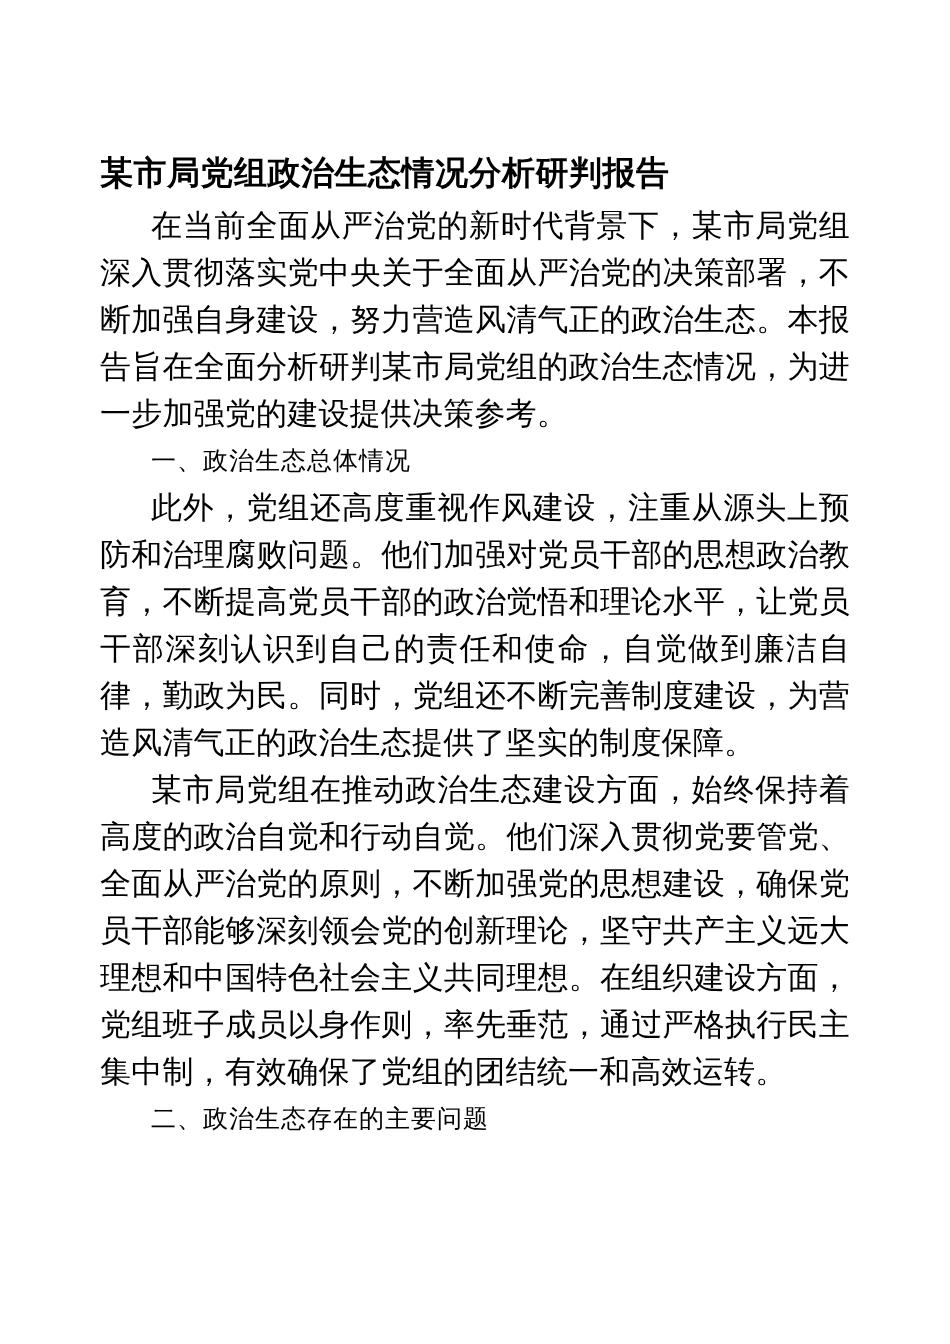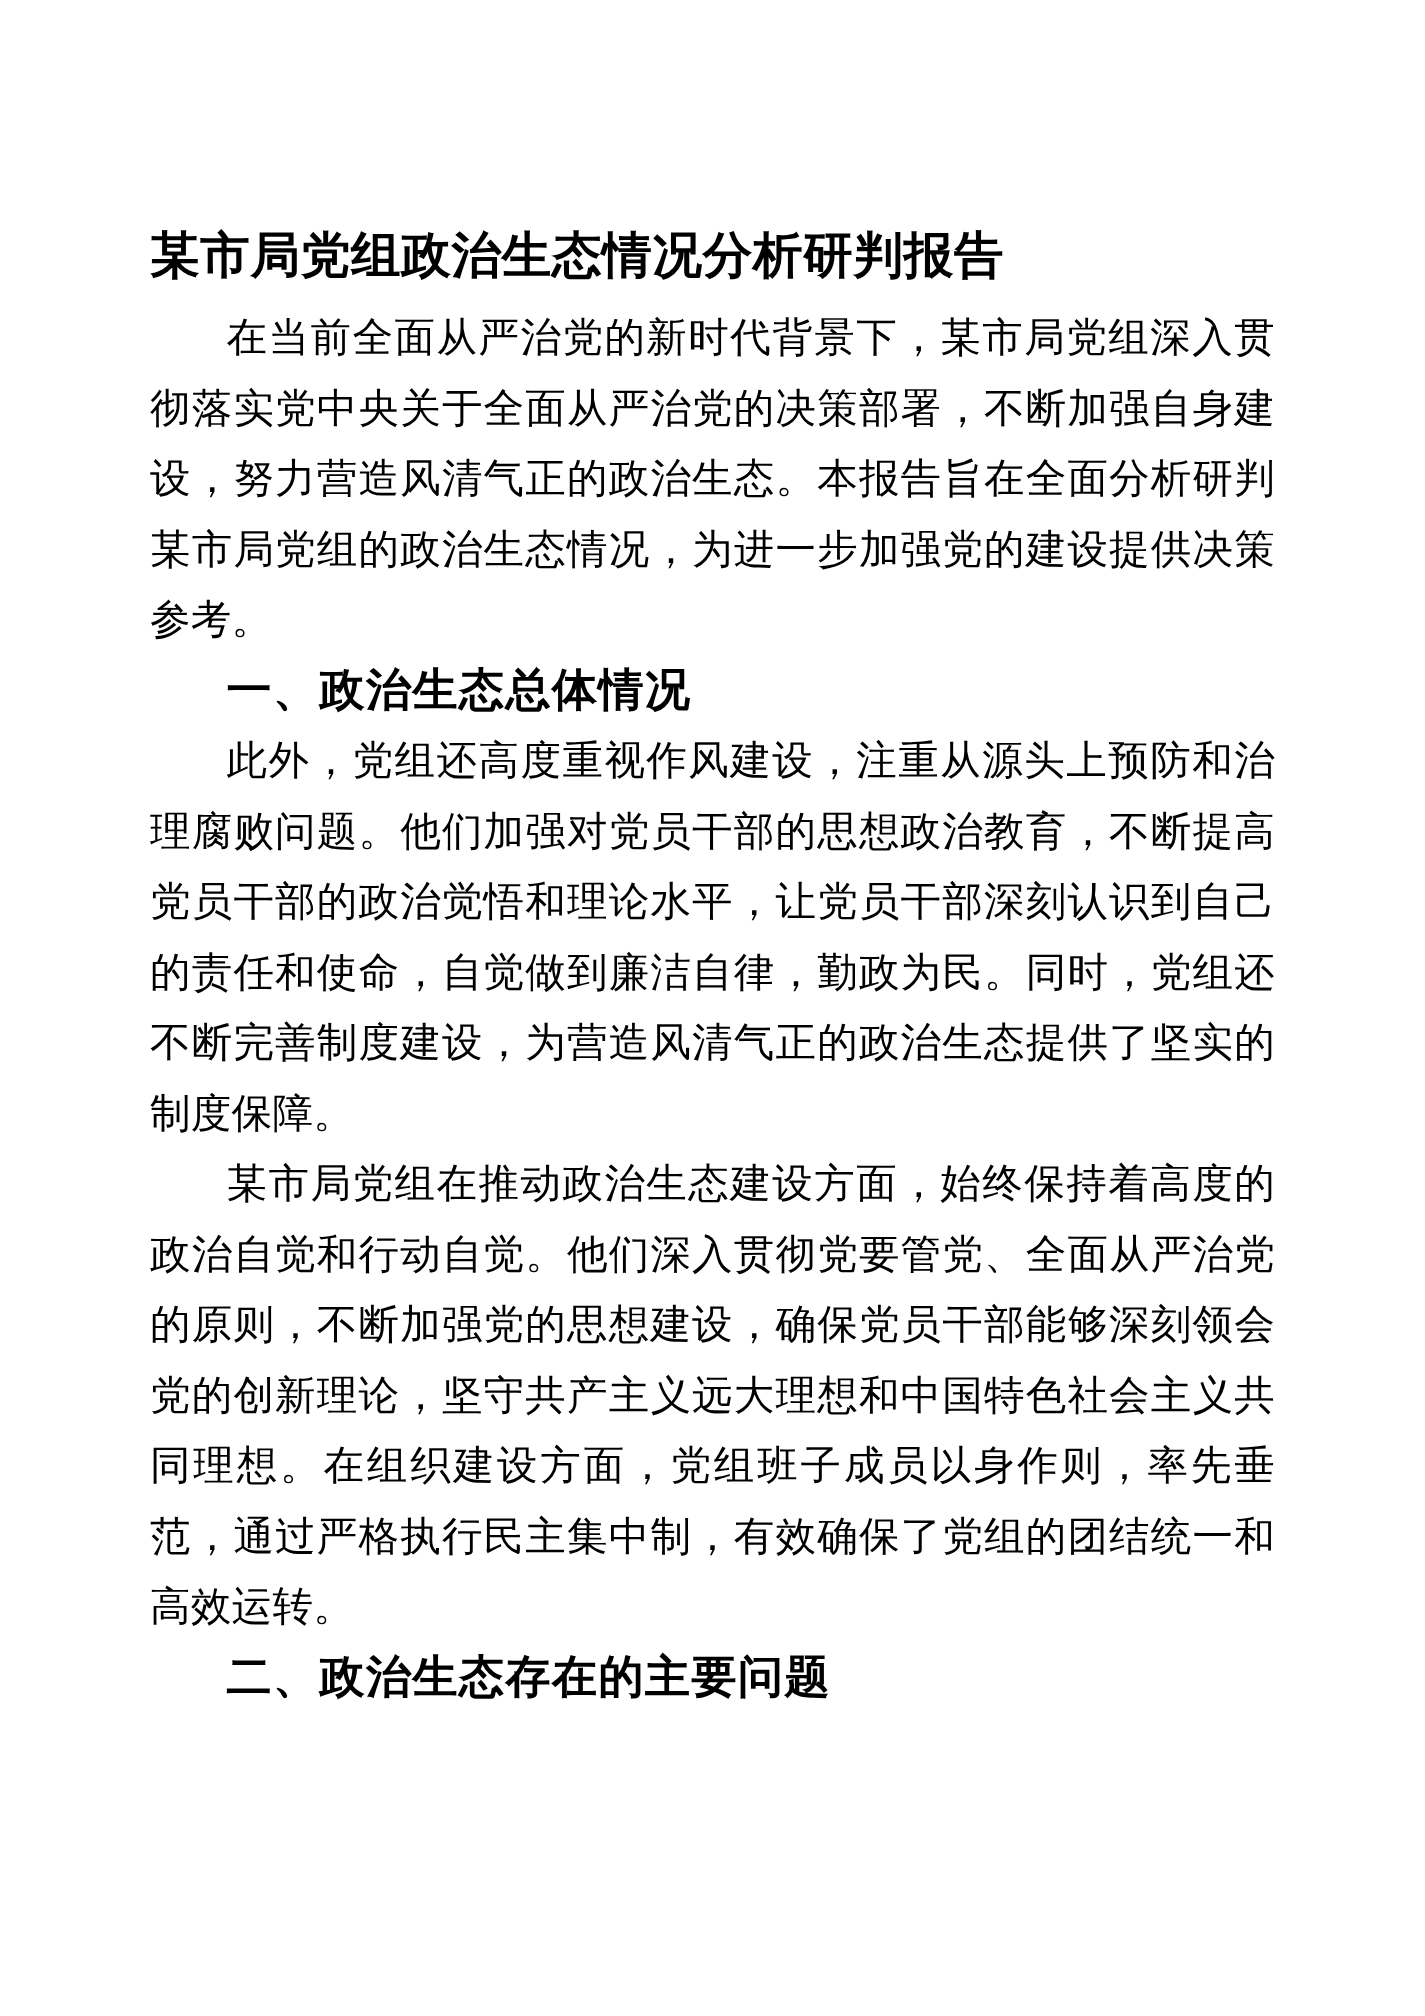--- a/index.html
+++ b/index.html
@@ -16,46 +16,45 @@
   }
   .page {
     position: relative;
     width: 950px;
     height: 1344px;
     box-sizing: border-box;
     padding: 150px 100px 60px 100px;
     background: #ffffff;
   }
   .doc-title {
-    font-family: Liberation Mono, monospace;
+    font-family: Liberation Sans, sans-serif;
     font-weight: bold;
     font-size: 33px;
     line-height: 46px;
     text-align: left;
     margin: 0 0 6px 0;
     letter-spacing: 0.5px;
   }
   .para {
     font-family: Liberation Sans, sans-serif;
-    font-size: 27px;
+    font-size: 31px;
     line-height: 47px;
     text-align: justify;
     text-justify: inter-ideograph;
     margin: 0;
     text-indent: 51px;
     letter-spacing: 0.2px;
   }
   .heading {
     font-family: "DejaVu Sans", "Liberation Sans", sans-serif;
-    font-size: 30px;
+    font-size: 25px;
     line-height: 47px;
     margin: 0;
     text-indent: 51px;
     letter-spacing: 1px;
-    font-weight: bold;
   }
 </style>
 </head>
 <body>
 
 <div class="page">
 
   <h1 class="doc-title">某市局党组政治生态情况分析研判报告</h1>
 
   <p class="para">在当前全面从严治党的新时代背景下，某市局党组深入贯彻落实党中央关于全面从严治党的决策部署，不断加强自身建设，努力营造风清气正的政治生态。本报告旨在全面分析研判某市局党组的政治生态情况，为进一步加强党的建设提供决策参考。</p>

